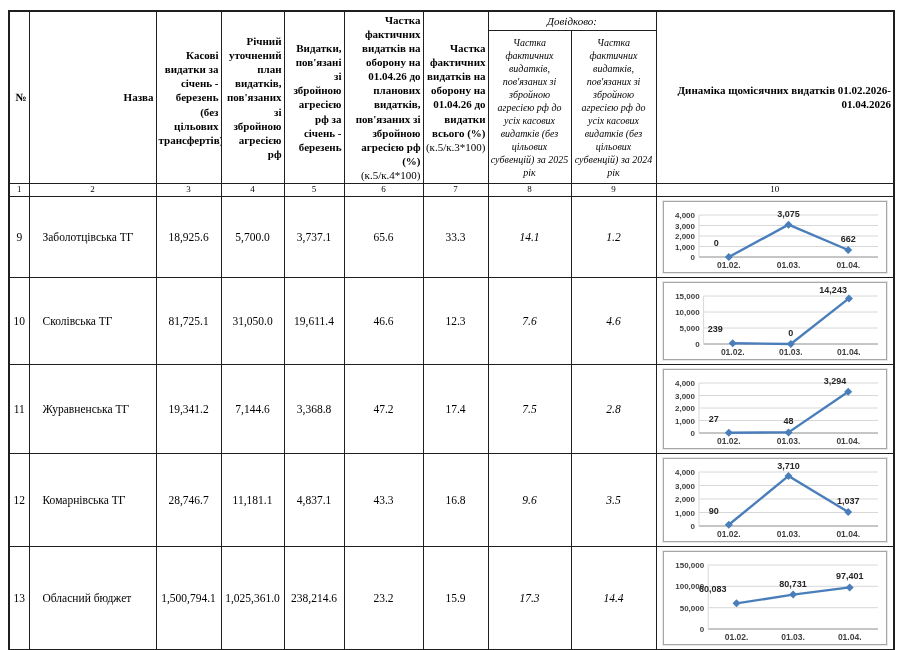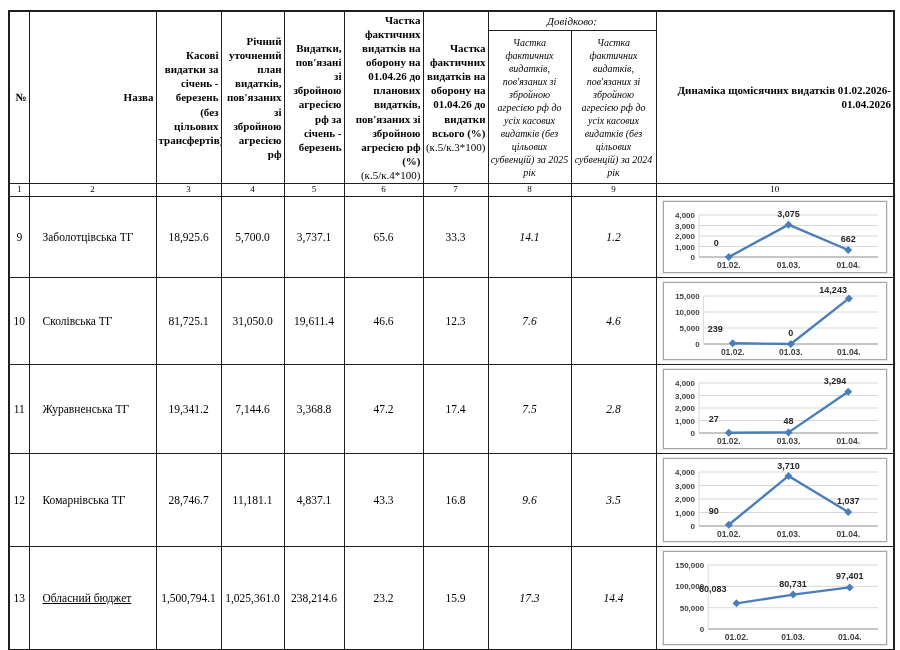--- a/index.html
+++ b/index.html
@@ -9,21 +9,21 @@
   td{border:1px solid #1f1f1f;vertical-align:middle;text-align:center;padding:1px 2px;overflow:hidden;}
   .hdr{font-weight:bold;font-size:11px;line-height:1.28;text-align:right;}
   .hdr-ital{font-weight:normal;font-style:italic;font-size:10px;line-height:1.3;margin-top:35px;}
   .dovidkovo{font-style:italic;font-size:11px;height:16px;}
   .formula{font-weight:normal;}
   .nums td{font-size:9px;height:12px;line-height:1;padding:0;}
   .name-cell{text-align:left;font-size:11.5px;padding-left:13px;}
   .val{font-size:11.5px;}
   .b{font-weight:normal;}
   .i{font-style:italic;}
-  .u{text-decoration:underline;}
+  .u{}
   .r9{height:80px;} .r10{height:85px;} .r11{height:86px;} .r12{height:90px;} .r13{height:100px;}
   .h2row{height:152px;}
   .chart-cell{padding:4px;}
   .chart{margin:0 auto;background:#fff;border:1px solid #a6a6a6;box-shadow:0 0 0 1px #e8e8e8;}
   .c0{width:222px;height:70px;}
   .c1{width:222px;height:76px;}
   .c2{width:222px;height:78px;}
   .c3{width:222px;height:82px;}
   .c4{width:222px;height:92px;}
   .chart svg text{font-family:"Liberation Sans",sans-serif;font-weight:bold;fill:#3f3f3f;}

